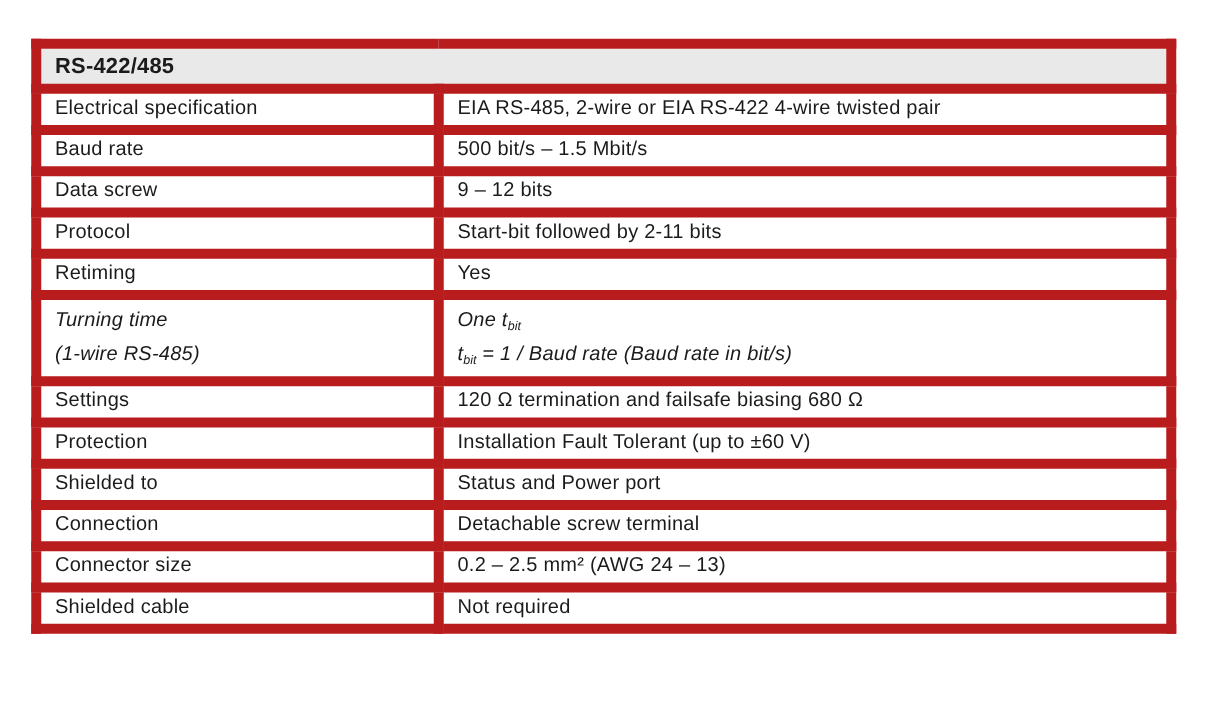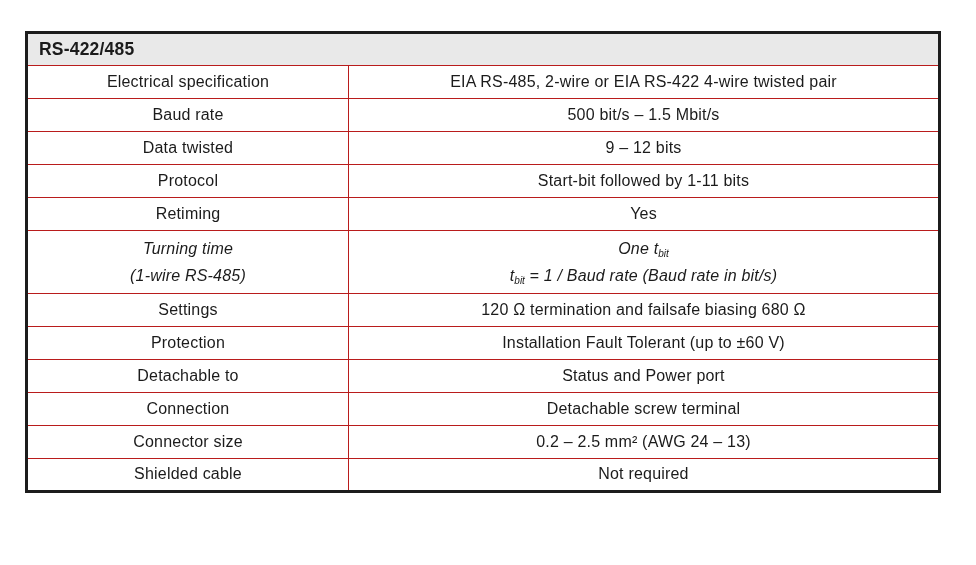--- a/index.html
+++ b/index.html
@@ -19,38 +19,38 @@
     position: absolute;
     left: 25px;
     top: 31px;
     width: 916px;
     border-collapse: collapse;
     table-layout: fixed;
     border: 3px solid #1c1c1c;
   }
   .spec-table th,
   .spec-table td {
-    border: 1px solid #b91c1c;
+    border: 8px solid #b91c1c;
     box-sizing: border-box;
     padding: 3px 11px 4px 11px;
     vertical-align: middle;
     font-size: 16px;
     letter-spacing: 0.2px;
     white-space: nowrap;
     overflow: hidden;
   }
   .spec-table col.c1 { width: 322px; }
   .spec-table th {
     background: #e9e9e9;
     text-align: left;
     font-weight: bold;
     font-size: 17.5px;
     height: 33px;
   }
-  .spec-table td { height: 33px; text-align: center; }
+  .spec-table td { height: 33px; }
   tr.row-double td { height: 63px; font-style: italic; }
   tr.row-double td .line { line-height: 27px; }
   sub.sub {
     font-size: 10px;
     letter-spacing: 0;
     vertical-align: -3px;
     line-height: 0;
   }
 </style>
 </head>
@@ -69,26 +69,26 @@
   <tbody>
     <tr>
       <td>Electrical specification</td>
       <td>EIA RS-485, 2-wire or EIA RS-422 4-wire twisted pair</td>
     </tr>
     <tr>
       <td>Baud rate</td>
       <td>500 bit/s – 1.5 Mbit/s</td>
     </tr>
     <tr>
-      <td>Data twisted</td>
+      <td>Data screw</td>
       <td>9 – 12 bits</td>
     </tr>
     <tr>
       <td>Protocol</td>
-      <td>Start-bit followed by 1-11 bits</td>
+      <td>Start-bit followed by 2-11 bits</td>
     </tr>
     <tr>
       <td>Retiming</td>
       <td>Yes</td>
     </tr>
     <tr class="row-double">
       <td>
         <div class="line">Turning time</div>
         <div class="line">(1-wire RS-485)</div>
       </td>
@@ -99,21 +99,21 @@
     </tr>
     <tr>
       <td>Settings</td>
       <td>120 Ω termination and failsafe biasing 680 Ω</td>
     </tr>
     <tr>
       <td>Protection</td>
       <td>Installation Fault Tolerant (up to ±60 V)</td>
     </tr>
     <tr>
-      <td>Detachable to</td>
+      <td>Shielded to</td>
       <td>Status and Power port</td>
     </tr>
     <tr>
       <td>Connection</td>
       <td>Detachable screw terminal</td>
     </tr>
     <tr>
       <td>Connector size</td>
       <td>0.2 – 2.5 mm² (AWG 24 – 13)</td>
     </tr>

